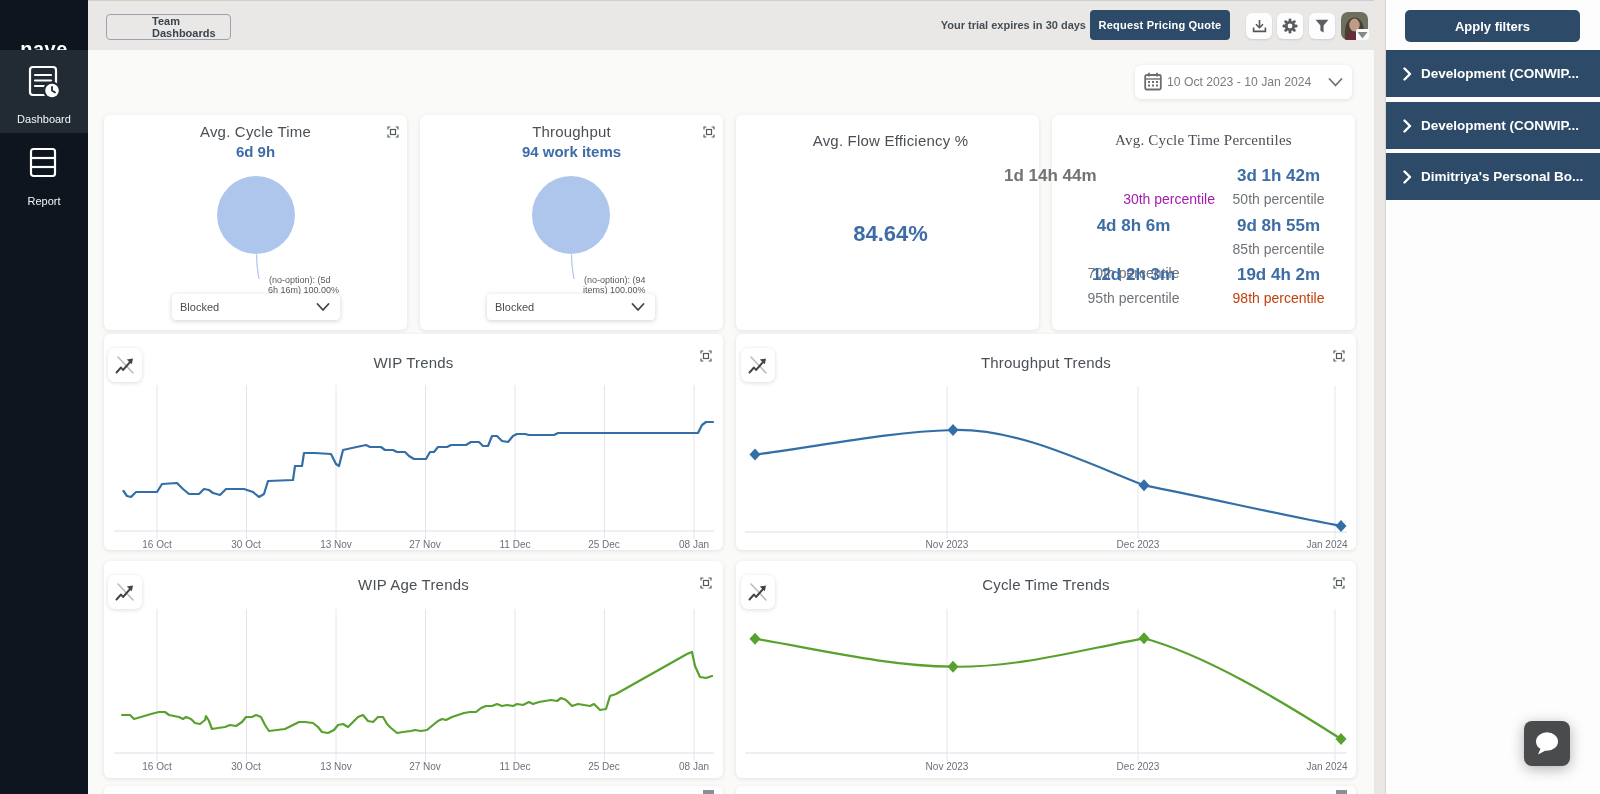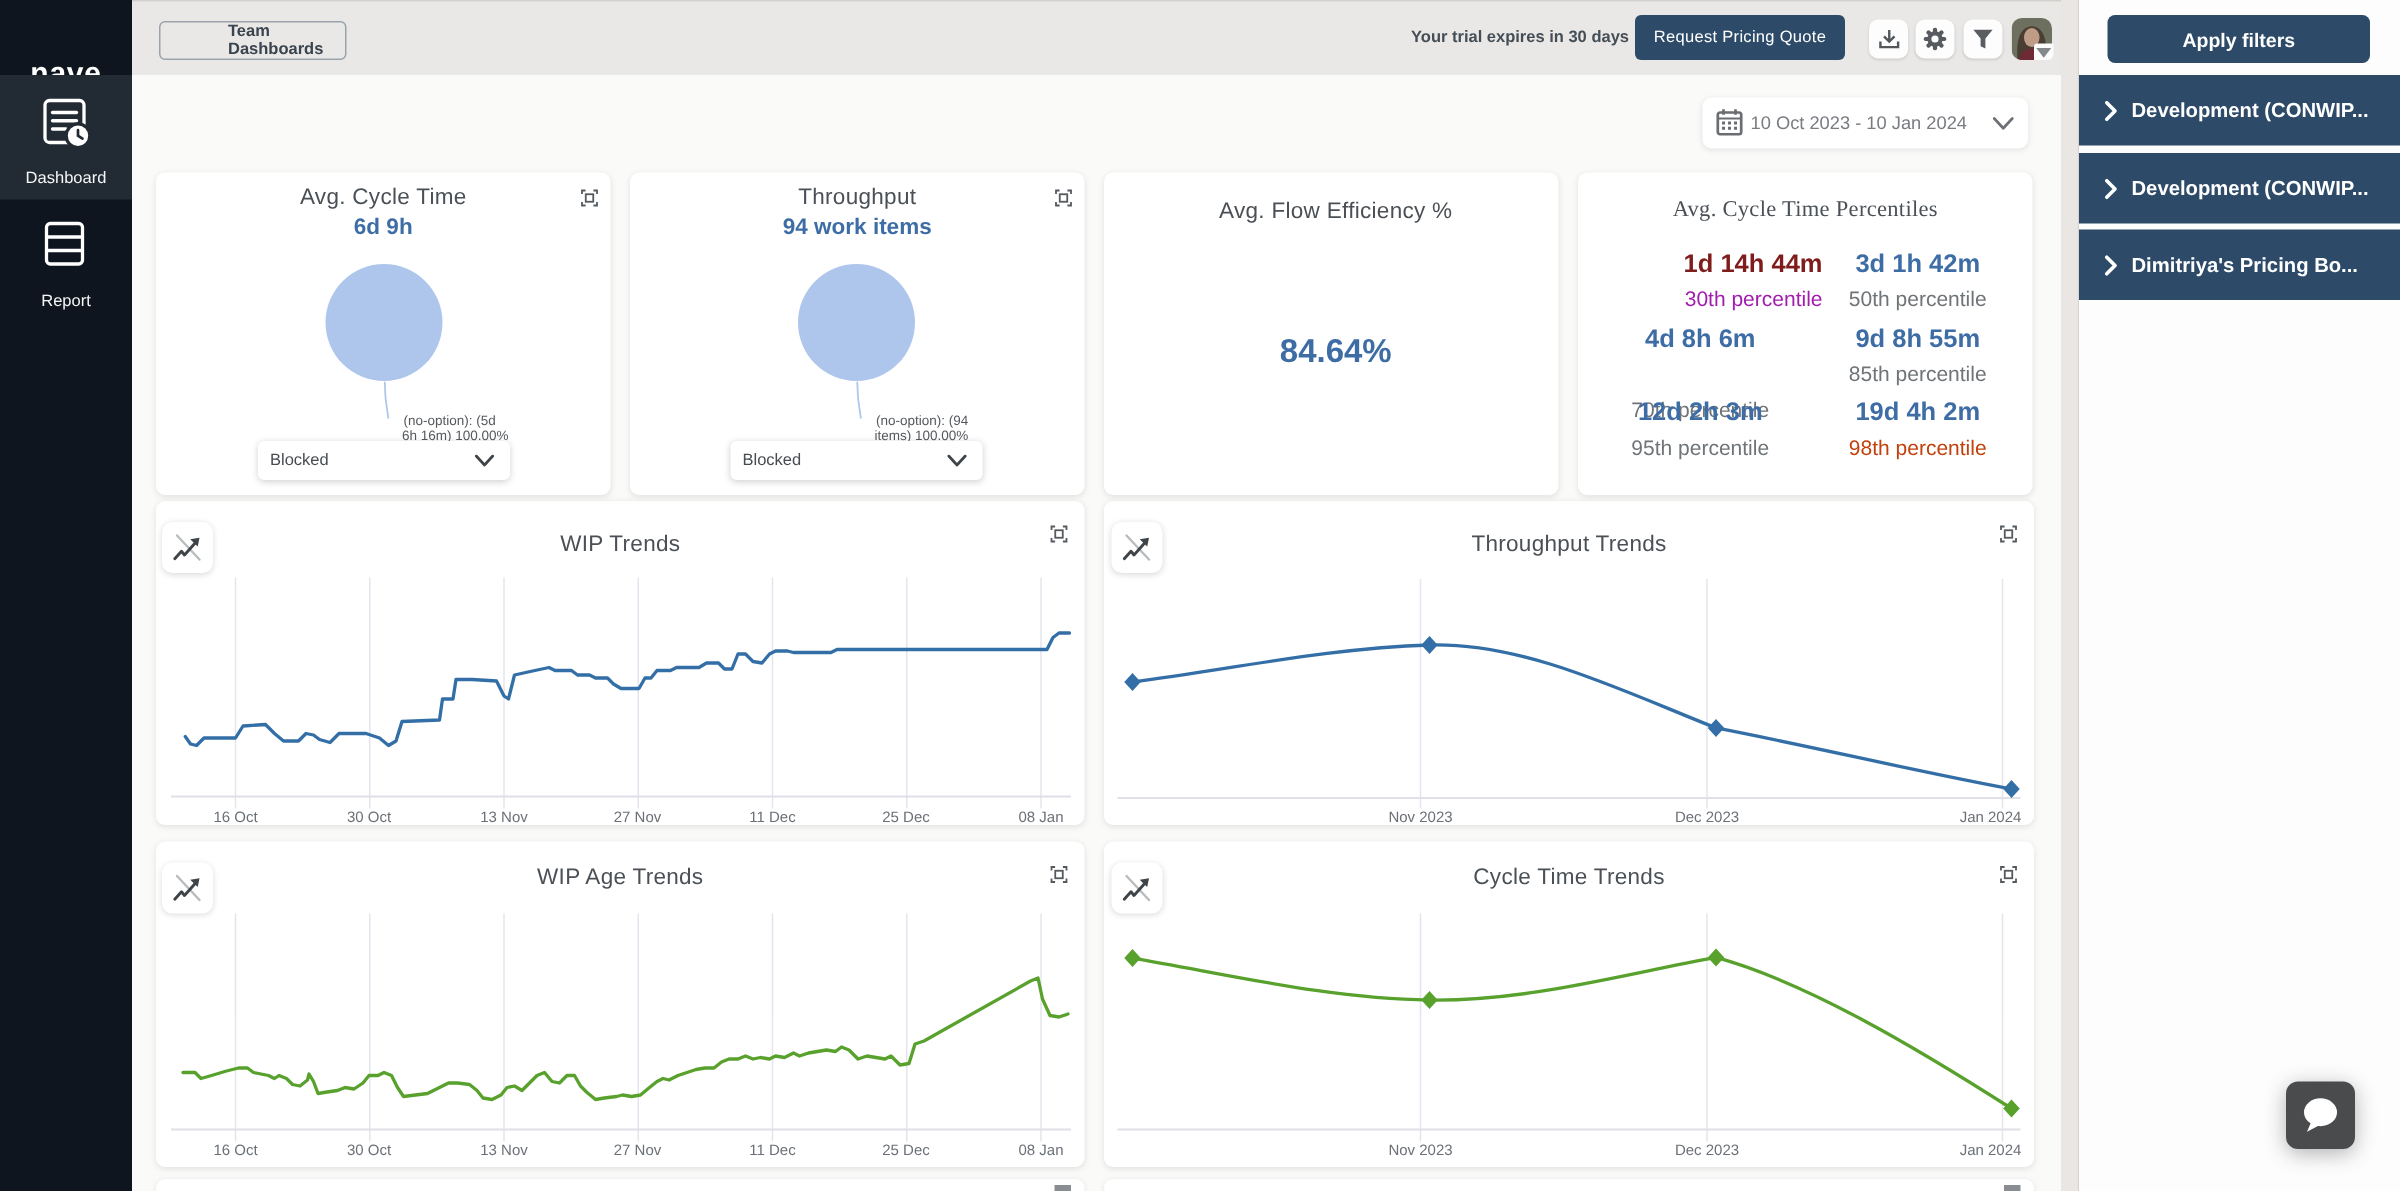--- a/index.html
+++ b/index.html
@@ -17,21 +17,21 @@
 <body>
 
 <div class="abs" style="left:88px;top:0;width:1286px;height:50px;background:#e9e8e6;border-top:1px solid #d2d0cd;"></div>
 
 <div class="abs" style="left:1374px;top:0;width:11px;height:794px;background:#e9e6e3;"></div>
 
 <div class="abs" style="left:106px;top:14px;width:125px;height:26px;border:1px solid #9aa3ab;border-radius:4px;display:flex;align-items:center;justify-content:center;font-size:11px;font-weight:bold;color:#3a444e;padding-left:45px;">Team Dashboards</div>
 
 <div class="abs" style="left:886px;top:0;width:200px;height:50px;display:flex;align-items:center;justify-content:flex-end;font-size:11px;font-weight:bold;color:#454e56;">Your trial expires in 30 days</div>
 
-<div class="abs navy" style="left:1090px;top:10px;width:140px;height:30px;border-radius:4px;display:flex;align-items:center;justify-content:center;font-size:11px;font-weight:normal;color:#fff;letter-spacing:.2px;">Request Pricing Quote</div>
+<div class="abs navy" style="left:1090px;top:10px;width:140px;height:30px;border-radius:4px;display:flex;align-items:center;justify-content:center;font-size:11px;font-weight:bold;color:#fff;letter-spacing:.2px;">Request Pricing Quote</div>
 
 <div class="iconbtn" style="left:1246px;top:13px;">
 <svg width="15" height="14" viewBox="0 0 15 14">
       <g fill="none" stroke="#53575b" stroke-width="1.6">
         <path d="M7.5 1 V8"></path>
         <path d="M4 5.2 L7.5 8.7 L11 5.2"></path>
         <path d="M1.6 8.6 V12.4 H13.4 V8.6"></path>
       </g>
     </svg>
 </div>
@@ -104,21 +104,21 @@
     <polyline points="1.5,1.5 7,7 1.5,12.5" fill="none" stroke="#fff" stroke-width="2.4" stroke-linecap="round" stroke-linejoin="round"></polyline>
   </svg>
 <svg class="abs" style="left:1403px;top:119px;" width="9" height="14" viewBox="0 0 9 14">
     <polyline points="1.5,1.5 7,7 1.5,12.5" fill="none" stroke="#fff" stroke-width="2.4" stroke-linecap="round" stroke-linejoin="round"></polyline>
   </svg>
 <svg class="abs" style="left:1403px;top:170px;" width="9" height="14" viewBox="0 0 9 14">
     <polyline points="1.5,1.5 7,7 1.5,12.5" fill="none" stroke="#fff" stroke-width="2.4" stroke-linecap="round" stroke-linejoin="round"></polyline>
   </svg>
 <div class="abs" style="left:1421px;top:50px;width:179px;height:47px;display:flex;align-items:center;font-size:13.5px;font-weight:bold;color:#fff;white-space:nowrap;overflow:hidden;">Development (CONWIP...</div>
 <div class="abs" style="left:1421px;top:102px;width:179px;height:47px;display:flex;align-items:center;font-size:13.5px;font-weight:bold;color:#fff;white-space:nowrap;overflow:hidden;">Development (CONWIP...</div>
-<div class="abs" style="left:1421px;top:153px;width:179px;height:47px;display:flex;align-items:center;font-size:13.5px;font-weight:bold;color:#fff;white-space:nowrap;overflow:hidden;">Dimitriya's Pricing Bo...</div>
+<div class="abs" style="left:1421px;top:153px;width:179px;height:47px;display:flex;align-items:center;font-size:13.5px;font-weight:bold;color:#fff;white-space:nowrap;overflow:hidden;">Dimitriya's Personal Bo...</div>
 
 <div class="card" style="left:1135px;top:65px;width:217px;height:34px;"></div>
 <svg class="abs" style="left:1144px;top:72px;" width="18" height="19" viewBox="0 0 18 19">
 <rect x="1.2" y="3" width="15.6" height="14.5" rx="1.5" fill="none" stroke="#6a6e72" stroke-width="1.8"></rect>
 <path d="M5 0.8 V4.5 M13 0.8 V4.5" stroke="#6a6e72" stroke-width="1.8"></path>
 <path d="M1.2 7 H16.8" stroke="#6a6e72" stroke-width="1.4"></path>
 <g fill="#6a6e72">
       <rect x="4" y="9" width="2" height="2"></rect>
       <rect x="8" y="9" width="2" height="2"></rect>
       <rect x="12" y="9" width="2" height="2"></rect>
@@ -171,21 +171,21 @@
 <div class="abs" style="left:487px;top:294px;width:168px;height:26px;background:#fff;border-radius:4px;box-shadow:0 1px 5px rgba(0,0,0,.18);"></div>
 <div class="abs" style="left:495px;top:294px;height:26px;display:flex;align-items:center;font-size:11px;color:#474c51;">Blocked</div>
 <svg class="abs" style="left:631px;top:303px;" width="14" height="9" viewBox="0 0 14 9">
     <polyline points="1.5,1 7,7 12.5,1" fill="none" stroke="#3f4448" stroke-width="1.8" stroke-linecap="round" stroke-linejoin="round"></polyline>
   </svg>
 
 <div class="ttl" style="left:739px;top:132px;width:303px;">Avg. Flow Efficiency %</div>
 <div class="abs" style="left:739px;top:221px;width:303px;text-align:center;font-size:22px;font-weight:bold;color:#3e6da6;">84.64%</div>
 
 <div class="ttl" style="left:1052px;top:132px;width:303px;font-family:Liberation Serif, serif;">Avg. Cycle Time Percentiles</div>
-<div class="abs" style="left:1052px;top:166px;width:163px;text-align:right;font-size:17px;font-weight:bold;color:#7f1d1d;">1d 14h 44m</div>
+<div class="abs" style="left:1004px;top:166px;width:163px;text-align:left;font-size:17px;font-weight:bold;color:#737373;">1d 14h 44m</div>
 <div class="abs" style="left:1197px;top:166px;width:163px;text-align:center;font-size:17px;font-weight:bold;color:#3e6da6;">3d 1h 42m</div>
 <div class="abs" style="left:1052px;top:191px;width:163px;text-align:right;font-size:14px;color:#a21caf;">30th percentile</div>
 <div class="abs" style="left:1197px;top:191px;width:163px;text-align:center;font-size:14px;color:#6f7478;">50th percentile</div>
 <div class="abs" style="left:1052px;top:216px;width:163px;text-align:center;font-size:17px;font-weight:bold;color:#3e6da6;">4d 8h 6m</div>
 <div class="abs" style="left:1197px;top:216px;width:163px;text-align:center;font-size:17px;font-weight:bold;color:#3e6da6;">9d 8h 55m</div>
 <div class="abs" style="left:1052px;top:241px;width:163px;text-align:center;font-size:14px;color:#6f7478;margin-top:24px;">70th percentile</div>
 <div class="abs" style="left:1197px;top:241px;width:163px;text-align:center;font-size:14px;color:#6f7478;">85th percentile</div>
 <div class="abs" style="left:1052px;top:265px;width:163px;text-align:center;font-size:17px;font-weight:bold;color:#3e6da6;">12d 2h 3m</div>
 <div class="abs" style="left:1197px;top:265px;width:163px;text-align:center;font-size:17px;font-weight:bold;color:#3e6da6;">19d 4h 2m</div>
 <div class="abs" style="left:1052px;top:290px;width:163px;text-align:center;font-size:14px;color:#6f7478;">95th percentile</div>

